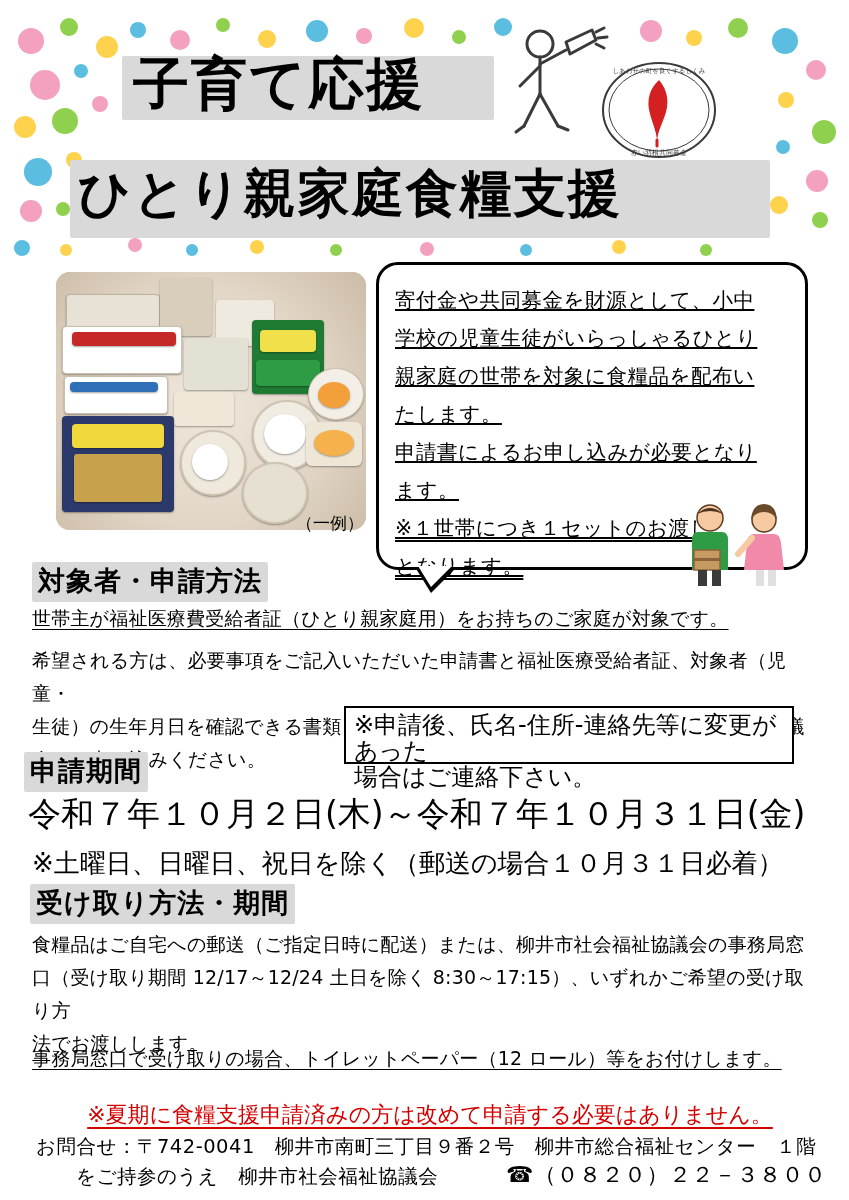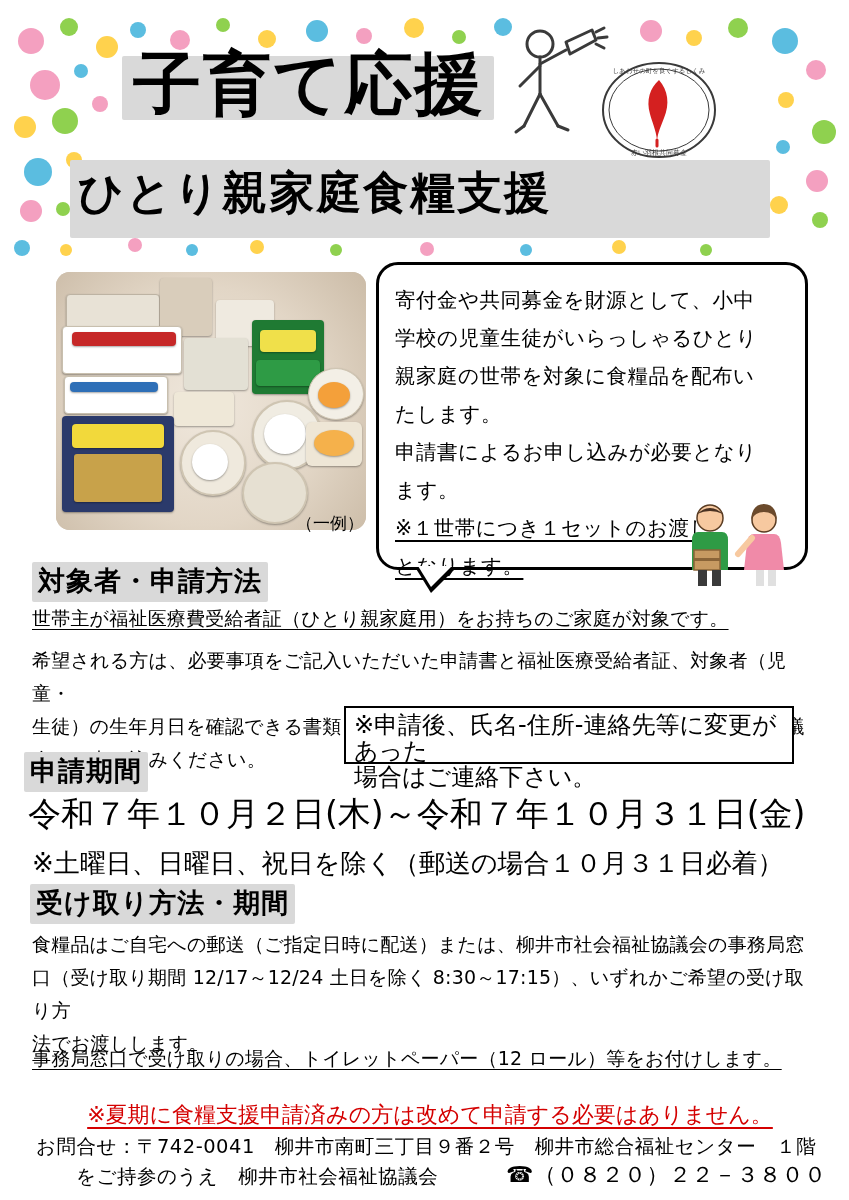--- a/index.html
+++ b/index.html
@@ -37,26 +37,26 @@
   .title-text {
     position: absolute;
     font-weight: bold;
     color: #000;
     letter-spacing: 2px;
     white-space: nowrap;
     font-family: "DejaVu Sans", "Liberation Sans", sans-serif;
   }
   #title1 {
     left: 133px; top: 52px;
-    font-size: 68px;
+    font-size: 56px;
     line-height: 64px;
   }
   #title2 {
     left: 78px; top: 152px;
-    font-size: 45px;
+    font-size: 52px;
     line-height: 82px;
   }
 
   
   #mascot { position: absolute; left: 496px; top: 22px; width: 120px; height: 130px; }
 
   
   #feather-logo { position: absolute; left: 600px; top: 60px; width: 118px; height: 100px; }
 
   
@@ -111,21 +111,21 @@
     border-top: 21px solid #fff;
   }
   #bubble p {
     margin: 0;
     font-size: 20.5px;
     line-height: 38px;
     letter-spacing: .5px;
   }
   #bubble .inner {
     position: absolute;
-    left: 16px; top: 16px; right: 14px;
+    left: 16px; top: 16px; right: 14px; text-decoration: underline;
   }
   .underline-line { text-decoration: underline; text-underline-offset: 5px; }
 
   
   #family { position: absolute; left: 676px; top: 498px; width: 126px; height: 90px; }
 
   
   .sec-head {
     position: absolute;
     font-size: 27px;

